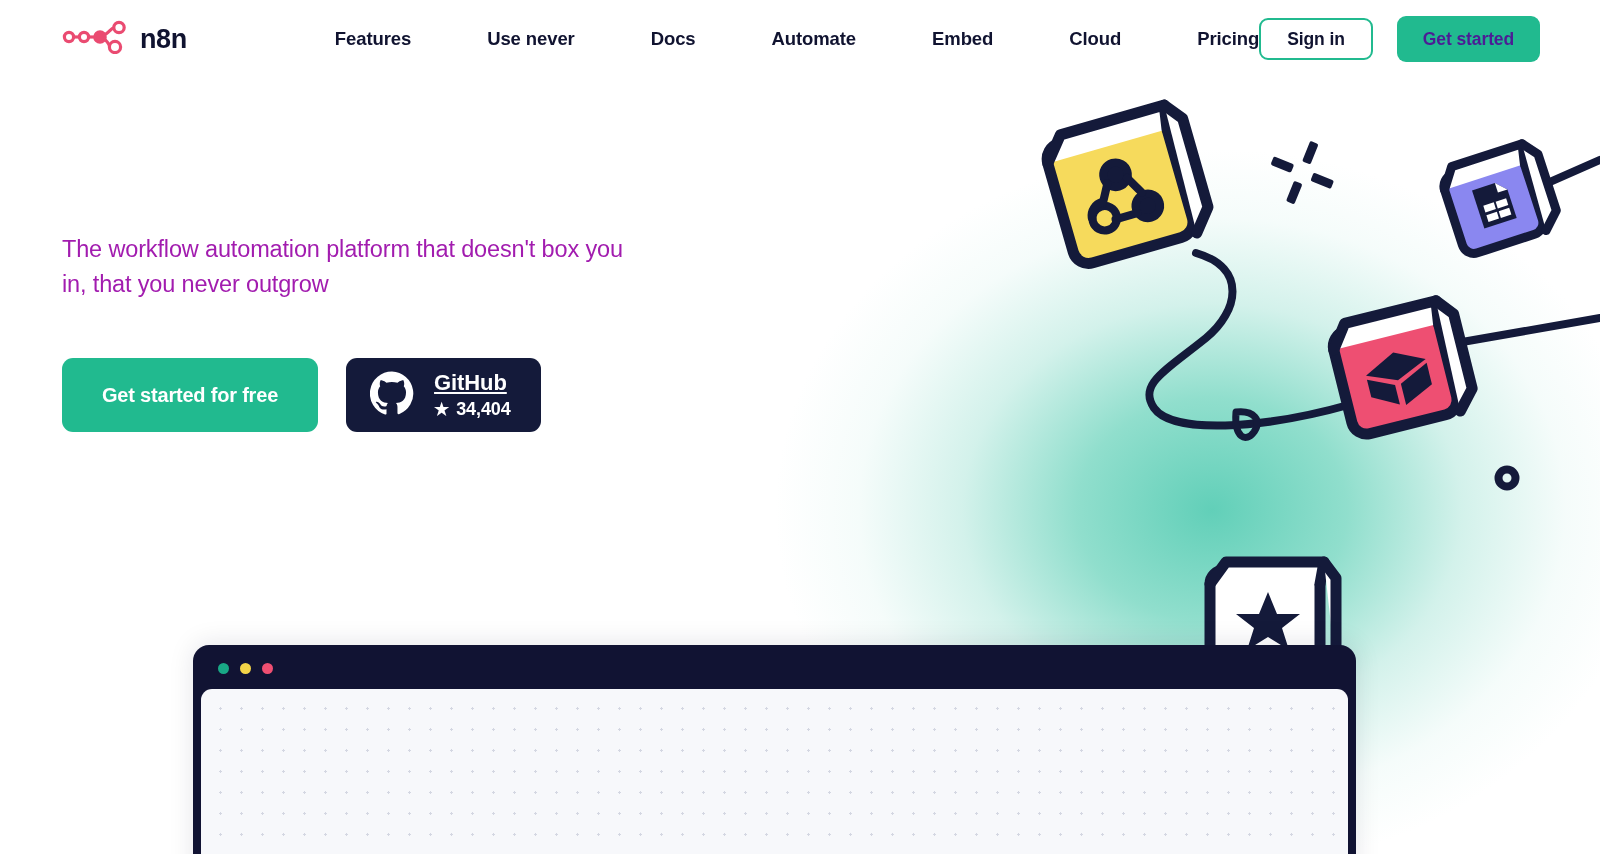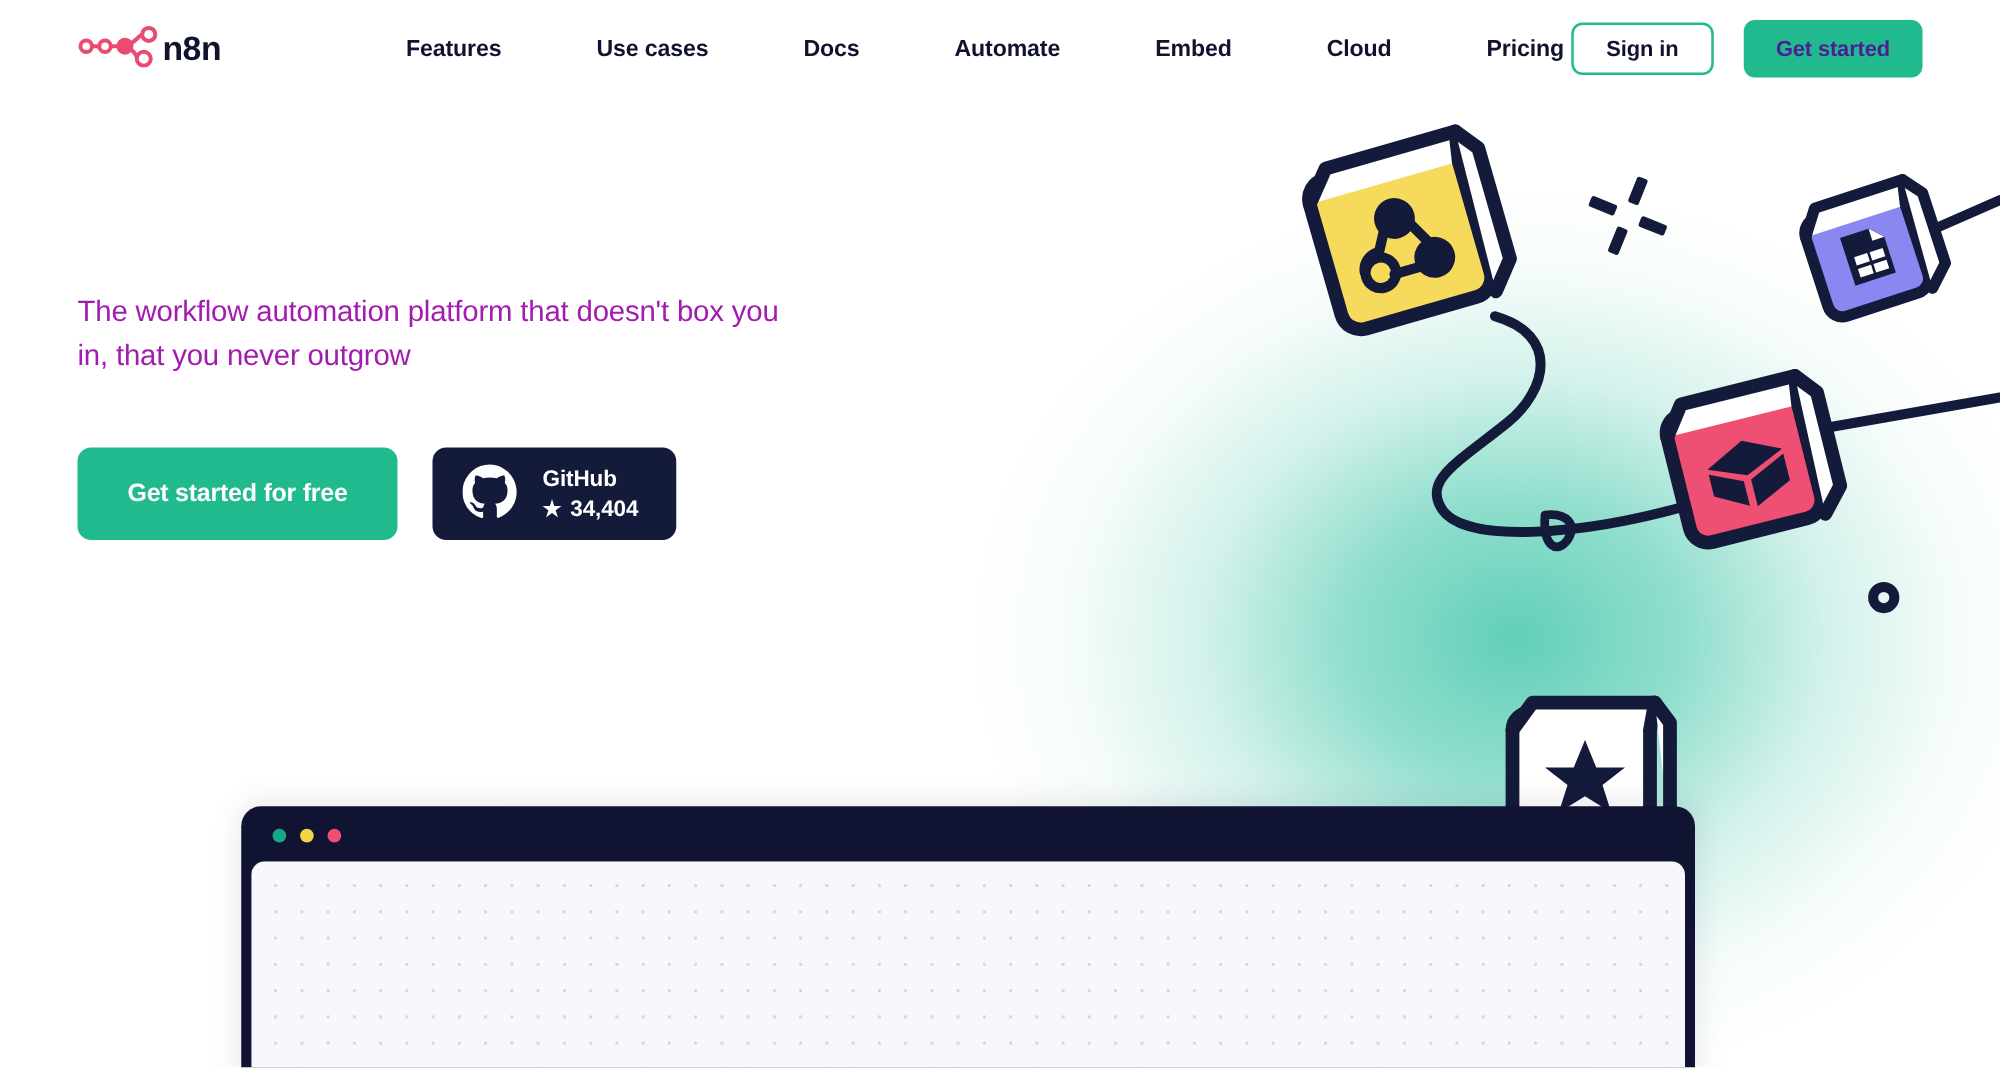--- a/index.html
+++ b/index.html
@@ -44,20 +44,21 @@
     z-index: 30;
     height: 78px;
     display: flex;
     align-items: center;
     padding: 0 62px 0 62px;
   }
 
   .brand {
     display: flex;
     align-items: center;
+    gap: 10px;
     cursor: pointer;
     flex: 0 0 auto;
   }
   .brand-mark { display: block; }
   .brand-name {
     font-size: 27px;
     font-weight: 700;
     color: #101330;
     letter-spacing: -0.4px;
   }
@@ -164,24 +165,25 @@
     padding: 0 30px 0 24px;
     background: #141a3a;
     border-radius: 11px;
     display: inline-flex;
     align-items: center;
     gap: 20px;
     cursor: pointer;
   }
   .gh-text { display: flex; flex-direction: column; gap: 3px; }
   .gh-label {
-    font-size: 18px;
+    font-size: 22px;
     font-weight: 700;
     color: #ffffff;
     letter-spacing: -0.1px;
+    text-decoration: underline;
   }
   .gh-stars {
     font-size: 18px;
     font-weight: 700;
     color: #ffffff;
     letter-spacing: -0.1px;
     display: flex;
     align-items: center;
     gap: 7px;
   }
@@ -255,21 +257,21 @@
             <path d="M43 14.6 C48 11.5, 49 8.5, 51.8 7.8"></path>
             <path d="M43 19.6 C46.5 23, 47.5 25.6, 47.4 26.6"></path>
           </g>
         </svg>
       </span>
       <span class="brand-name">n8n</span>
     </a>
 
     <nav class="nav">
       <span class="nav-item">Features</span>
-      <span class="nav-item">Use cases</span>
+      <span class="nav-item">Use never</span>
       <span class="nav-item">Docs</span>
       <span class="nav-item">Automate</span>
       <span class="nav-item">Embed</span>
       <span class="nav-item">Cloud</span>
       <span class="nav-item">Pricing</span>
     </nav>
 
     <div class="header-actions">
       <button class="btn btn-outline">Sign in</button>
       <button class="btn btn-primary">Get started</button>

